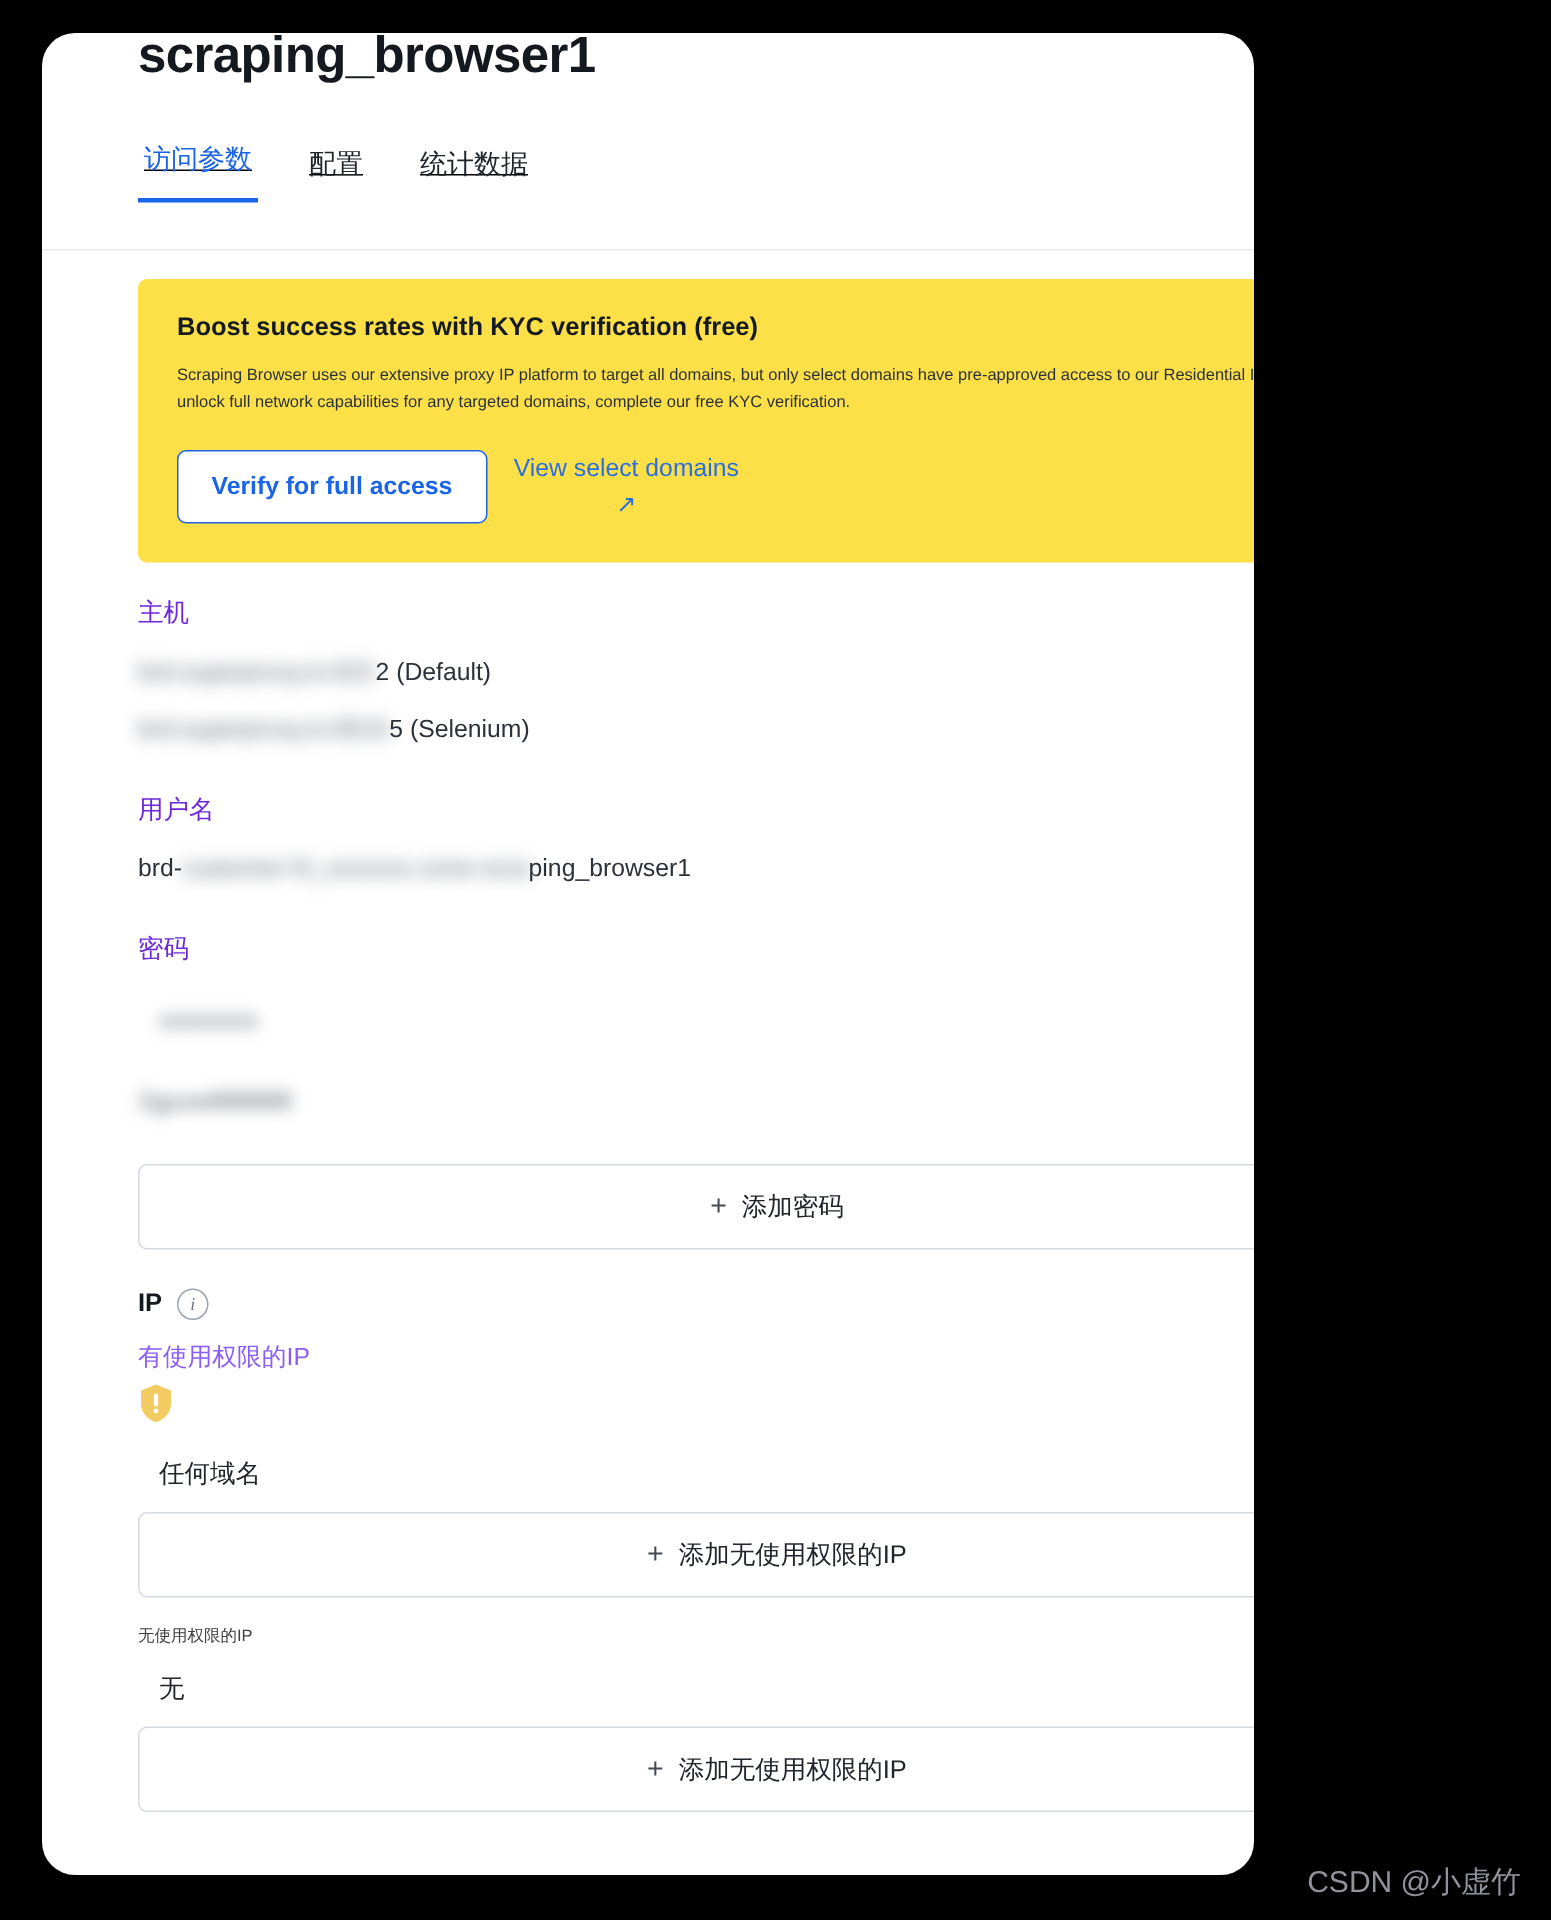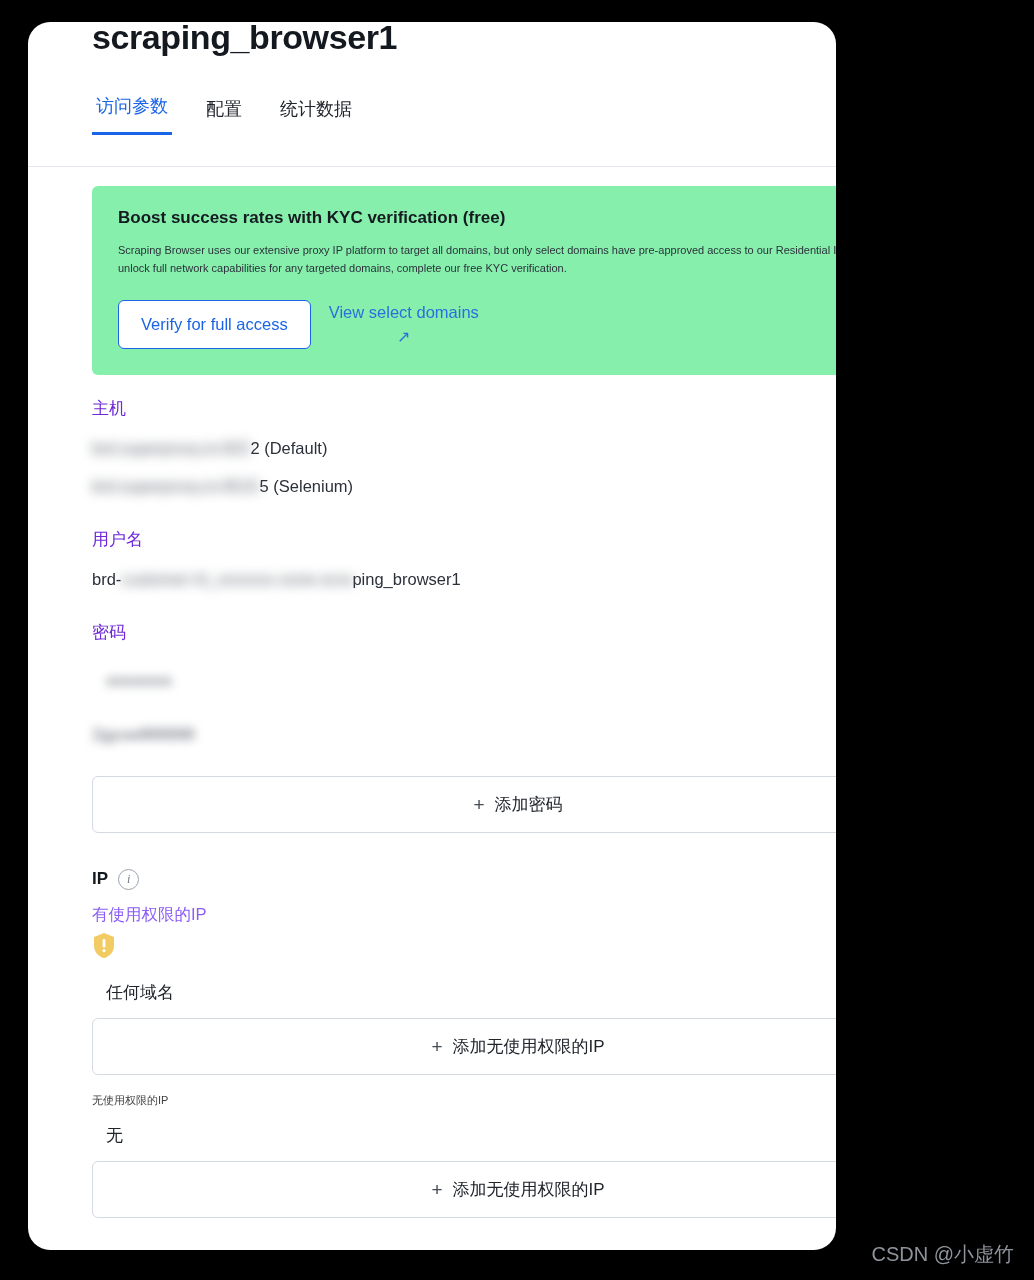--- a/index.html
+++ b/index.html
@@ -46,20 +46,21 @@
   }
 
   
   .tabs {
     position: absolute;
     left: 64px;
     top: 74px;
     display: flex;
     align-items: flex-end;
     gap: 30px;
+    text-decoration: underline;
   }
   .tab {
     font-size: 18px;
     color: #20242b;
     padding: 0 4px 14px 4px;
     cursor: pointer;
     white-space: nowrap;
     line-height: 1.2;
   }
   .tab.active {
@@ -78,21 +79,21 @@
   
   .content {
     position: absolute;
     left: 64px;
     top: 164px;
     width: 852px;
   }
 
   
   .kyc {
-    background: #86efac;
+    background: #fde047;
     border-radius: 6px;
     padding: 22px 26px 26px 26px;
     width: 800px;
     box-sizing: content-box;
     margin-left: 0;
   }
   .kyc-title {
     font-size: 17px;
     font-weight: bold;
     color: #151a21;
@@ -109,21 +110,21 @@
     display: flex;
     align-items: center;
     gap: 18px;
   }
   .btn-verify {
     background: #ffffff;
     border: 1.6px solid #1a64e8;
     border-radius: 6px;
     color: #1a64e8;
     font-size: 16.5px;
-    font-weight: normal;
+    font-weight: bold;
     padding: 14px 22px;
     cursor: pointer;
     font-family: inherit;
     white-space: nowrap;
   }
   .link-domains {
     color: #2a6fe0;
     font-size: 16.5px;
     text-decoration: none;
     cursor: pointer;
@@ -240,21 +241,21 @@
     line-height: 1;
     color: #454b55;
     font-weight: 300;
   }
 
   
   .ip-head {
     display: flex;
     align-items: center;
     gap: 10px;
-    margin-top: 36px;
+    margin-top: 26px;
   }
   .ip-head-label {
     font-size: 17px;
     font-weight: bold;
     color: #14181f;
   }
   .info-icon {
     width: 19px; height: 19px;
     border: 1.4px solid #9aa3b0;
     border-radius: 50%;

